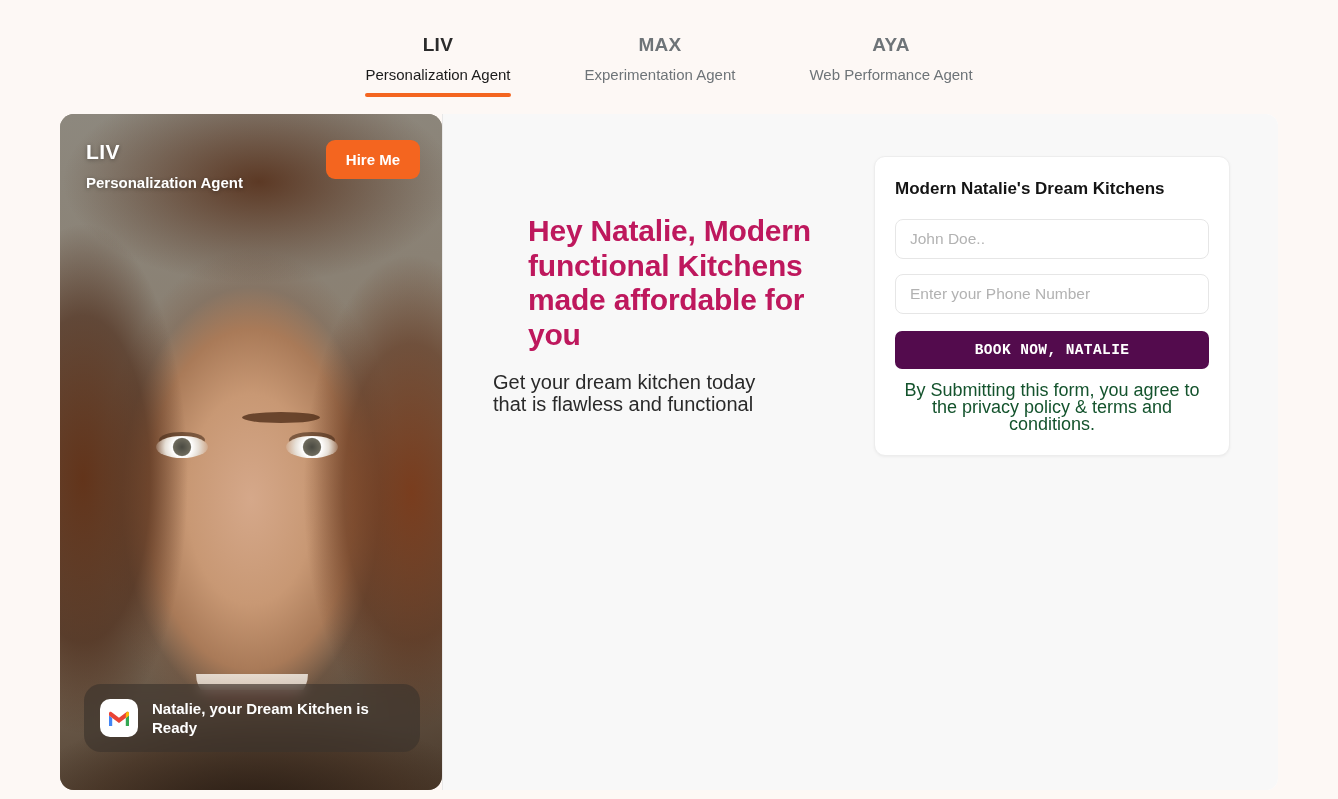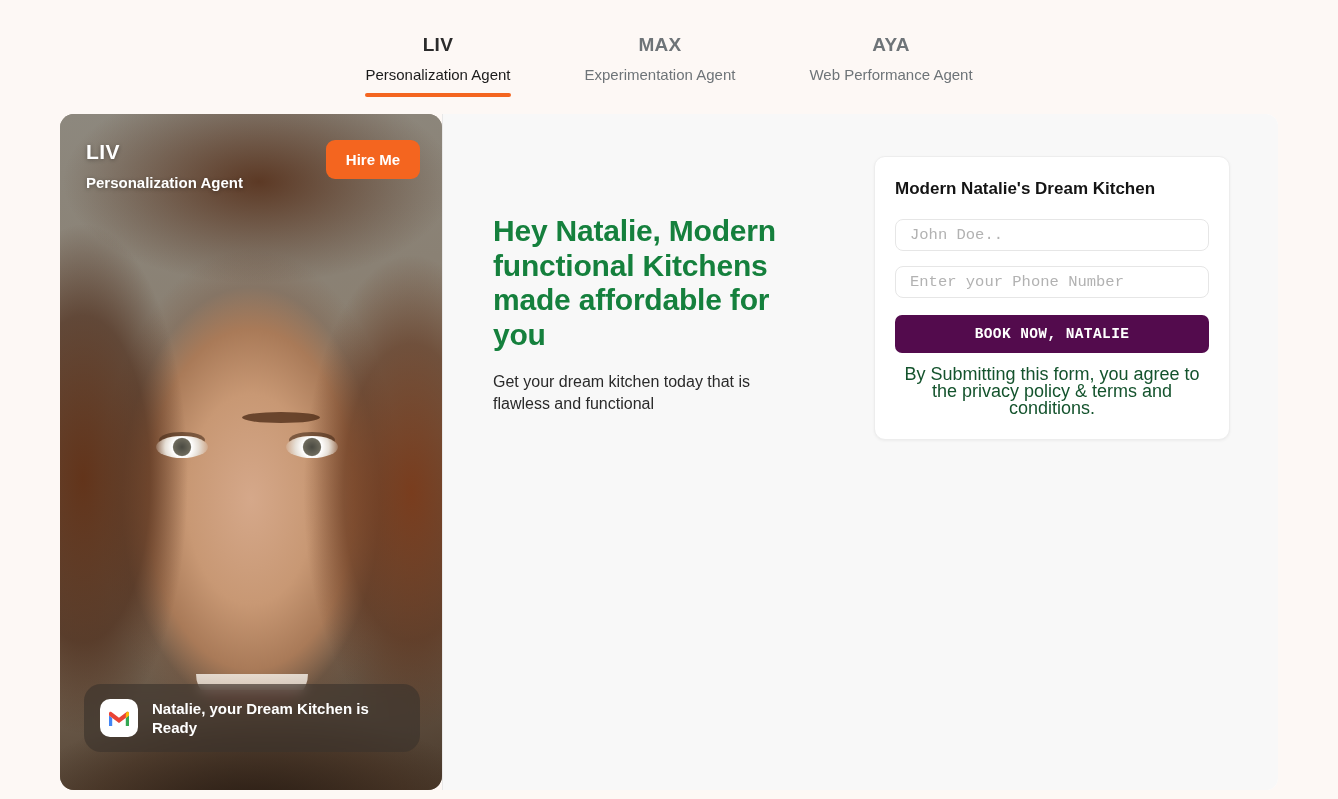--- a/index.html
+++ b/index.html
@@ -241,27 +241,28 @@
     flex: 0 0 400px;
     display: flex;
     align-items: flex-start;
     padding: 56px 48px 0 50px;
     gap: 38px;
   }
   .hero-left { flex: 1; padding-top: 44px; padding-left: 0; }
   .hero-h1 {
     font-size: 30px;
     font-weight: bold;
-    color: #15803d;
+    color: #be185d;
     line-height: 34.5px;
     letter-spacing: -0.2px;
     max-width: 300px;
+    margin-left: 35px;
   }
   .hero-sub {
-    font-size: 16px;
+    font-size: 20px;
     color: #2a2a2a;
     line-height: 22px;
     margin-top: 19px;
     max-width: 290px;
   }
 
   
   .form-card {
     flex: 0 0 356px;
     background: #ffffff;
@@ -272,28 +273,28 @@
     margin-top: -14px;
   }
   .form-title {
     font-size: 17px;
     font-weight: bold;
     color: #141414;
     margin-bottom: 20px;
   }
   .field {
     width: 100%;
-    height: 32px;
+    height: 40px;
     border: 1px solid #e6e6e6;
     border-radius: 8px;
     background: #ffffff;
     padding: 0 14px;
     font-size: 15.5px;
     color: #333;
-    font-family: Liberation Mono, monospace;
+    font-family: Liberation Sans, sans-serif;
     margin-bottom: 15px;
     outline: none;
   }
   .field::placeholder { color: #b2b2b2; }
   .book-btn {
     width: 100%;
     height: 38px;
     background: #530b4d;
     color: #ffffff;
     font-size: 14.5px;
@@ -429,21 +430,21 @@
 
     <div class="page">
 
       <div class="hero">
         <div class="hero-left">
           <div class="hero-h1">Hey Natalie, Modern functional Kitchens made affordable for you</div>
           <div class="hero-sub">Get your dream kitchen today that is flawless and functional</div>
         </div>
 
         <div class="form-card">
-          <div class="form-title">Modern Natalie's Dream Kitchen</div>
+          <div class="form-title">Modern Natalie's Dream Kitchens</div>
           <input class="field" type="text" placeholder="John Doe.." style="">
           <input class="field" type="text" placeholder="Enter your Phone Number" style="">
           <button class="book-btn">BOOK NOW, NATALIE</button>
           <div class="form-note">By Submitting this form, you agree to the privacy policy &amp; terms and conditions.</div>
         </div>
       </div>
 
 
     </div>
   </div>

